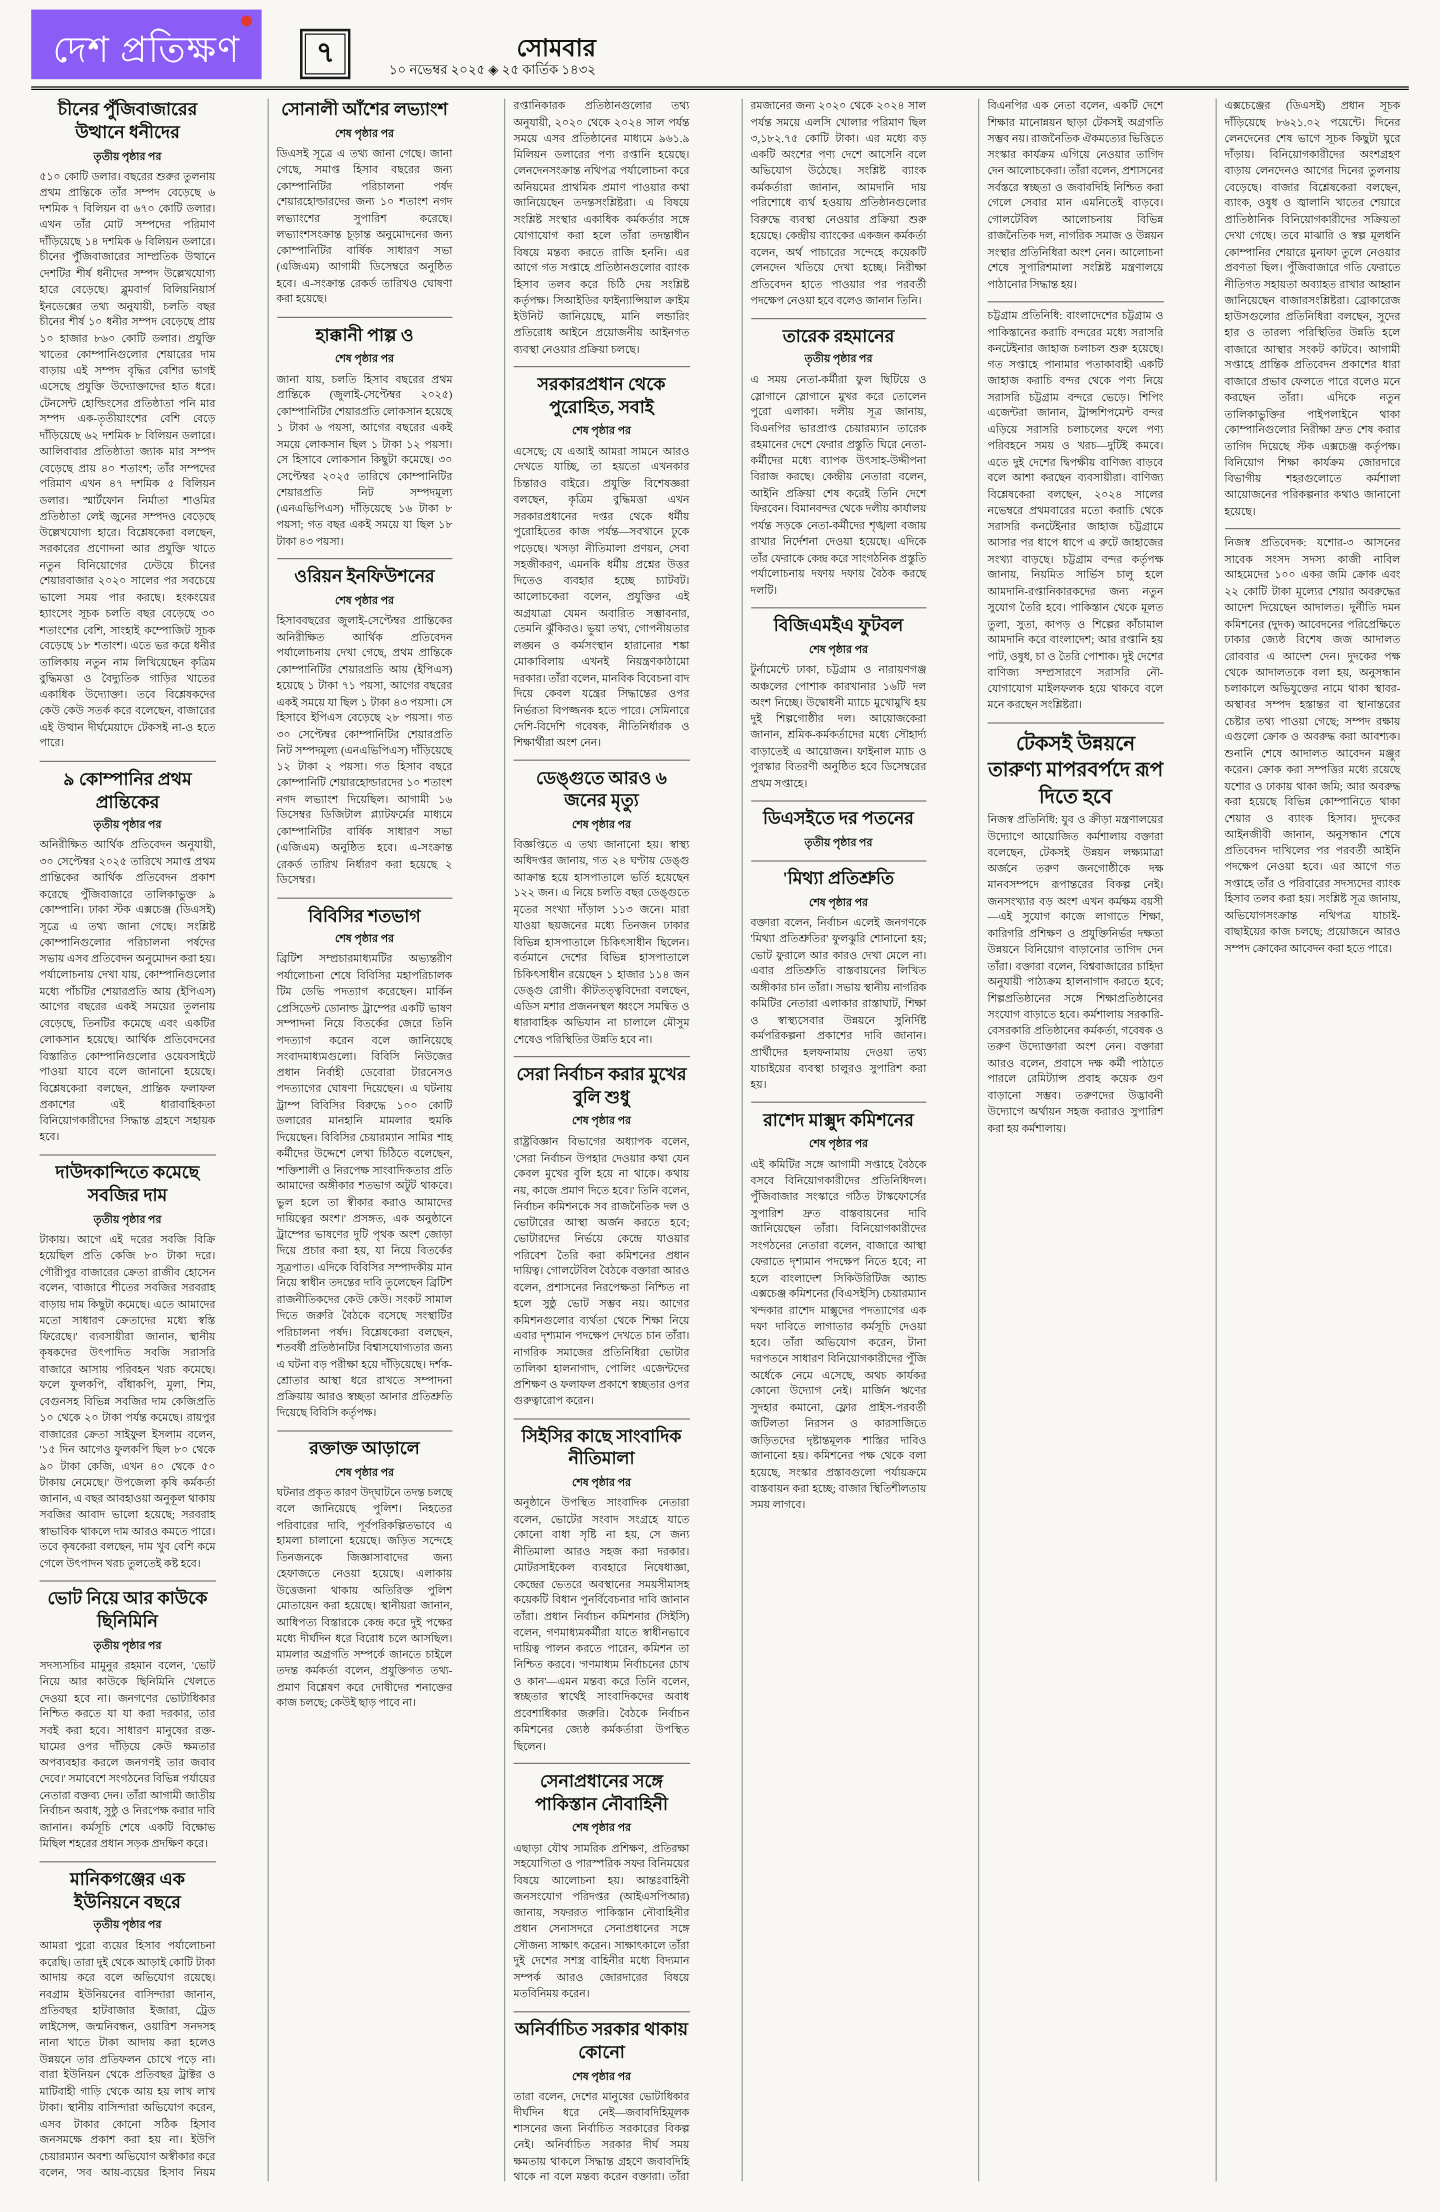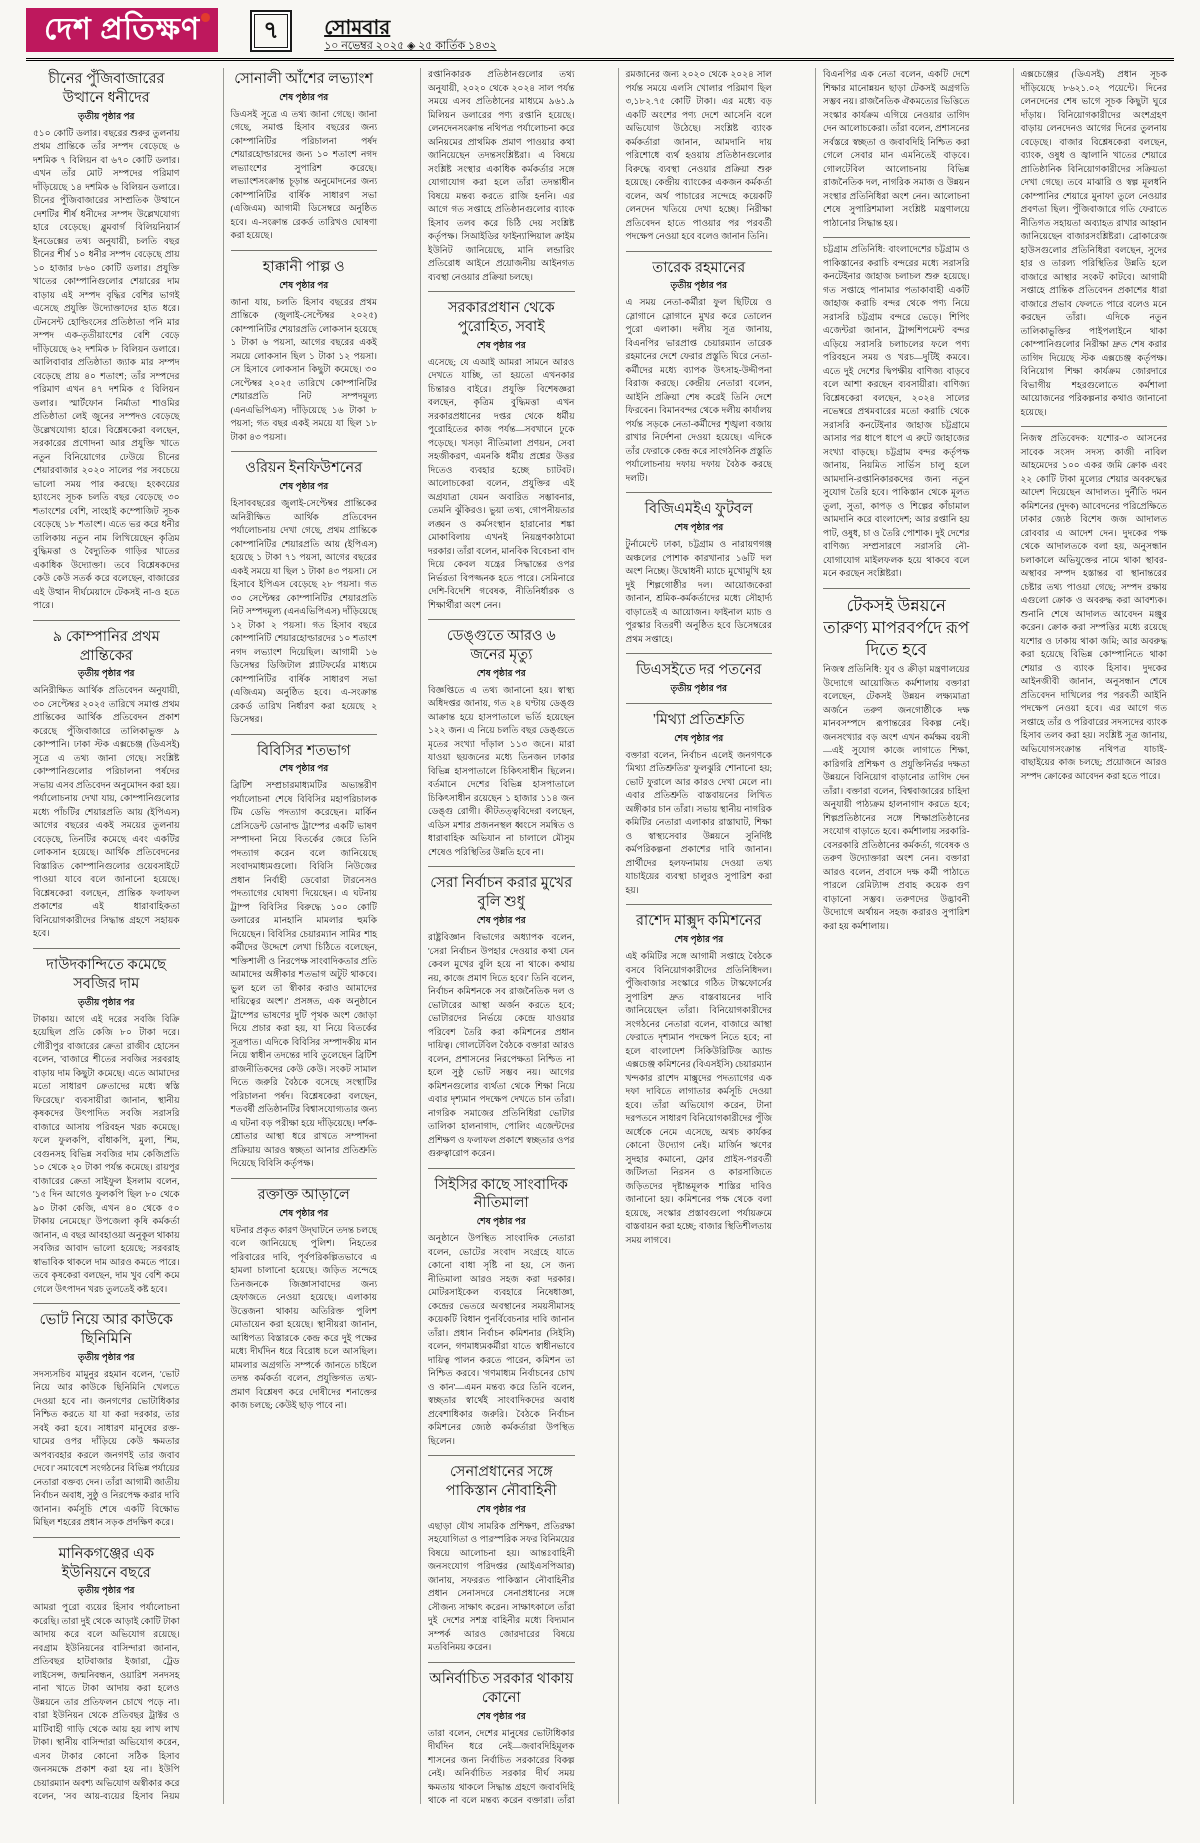--- a/index.html
+++ b/index.html
@@ -5,42 +5,42 @@
   html,body{margin:0;padding:0;}
   body{
     width:1200px;height:1843px;overflow:hidden;
     background:#f8f7f3;color:#141414;
     font-family:"Liberation Serif","DejaVu Serif",serif;
   }
   .page{box-sizing:border-box;width:1200px;height:1843px;padding:8px 26px 10px;}
   
   .masthead-row{display:flex;align-items:flex-end;gap:18px;border-bottom:3px double #000;padding-bottom:6px;}
   .masthead{
-    background:#be185d;color:#fff;padding:6px 18px 8px;line-height:1;
-    font-weight:bold;font-size:30px;letter-spacing:1px;position:relative;flex:0 0 auto;
+    background:#8b5cf6;color:#fff;padding:20px 18px 8px;line-height:1;
+    font-weight:normal;font-size:30px;letter-spacing:1px;position:relative;flex:0 0 auto;
   }
   .masthead .flag-dot{position:absolute;top:5px;right:8px;width:9px;height:9px;border-radius:50%;background:#e23b2e;}
   .section-title-wrap{display:flex;align-items:center;gap:10px;margin-left:auto;}
   .section-logo{width:28px;height:28px;border-radius:50%;background:#0a7c6e;position:relative;flex:0 0 auto;}
   .section-logo::after{content:"";position:absolute;inset:7px;border-radius:50%;background:#e23b2e;}
   .section-title{font-size:34px;font-weight:bold;white-space:nowrap;}
   .pagenum{
     width:38px;height:38px;border:2px solid #1a1a1a;box-shadow:inset 0 0 0 2px #fff,inset 0 0 0 3px #1a1a1a;
     display:flex;align-items:center;justify-content:center;font-size:24px;font-weight:bold;margin:0 14px;flex:0 0 auto;
   }
-  .dateblock{line-height:1.15;flex:0 0 auto;text-decoration:underline;}
+  .dateblock{text-align:right;line-height:1.15;flex:0 0 auto;}
   .dateblock .day{font-size:20px;font-weight:bold;}
   .dateblock .dateline{font-size:11px;}
   
   .content{display:flex;margin-top:7px;height:1736px;overflow:hidden;}
   .column{flex:1 1 0;min-width:0;padding:0 7px;overflow:hidden;}
   .column + .column{border-left:1px solid #9a9a94;margin-left:36px;}
   article.article{margin:0;}
   article.article + article.article{border-top:1px solid #77756e;margin-top:7px;padding-top:5px;}
-  .headline{font-size:14.5px;font-weight:normal;text-align:center;line-height:1.3;margin:1px 0 2px;}
+  .headline{font-size:14.5px;font-weight:bold;text-align:center;line-height:1.3;margin:1px 0 2px;}
   article.lead .headline{font-size:16.5px;line-height:1.35;}
   .continued{font-size:9px;font-weight:bold;text-align:center;margin:0 0 3px;}
   .body{font-size:9px;line-height:1.5;text-align:justify;margin:0;word-break:break-word;}
 </style>
 </head>
 <body>
 
 <div class="page">
 
   <div class="masthead-row">

